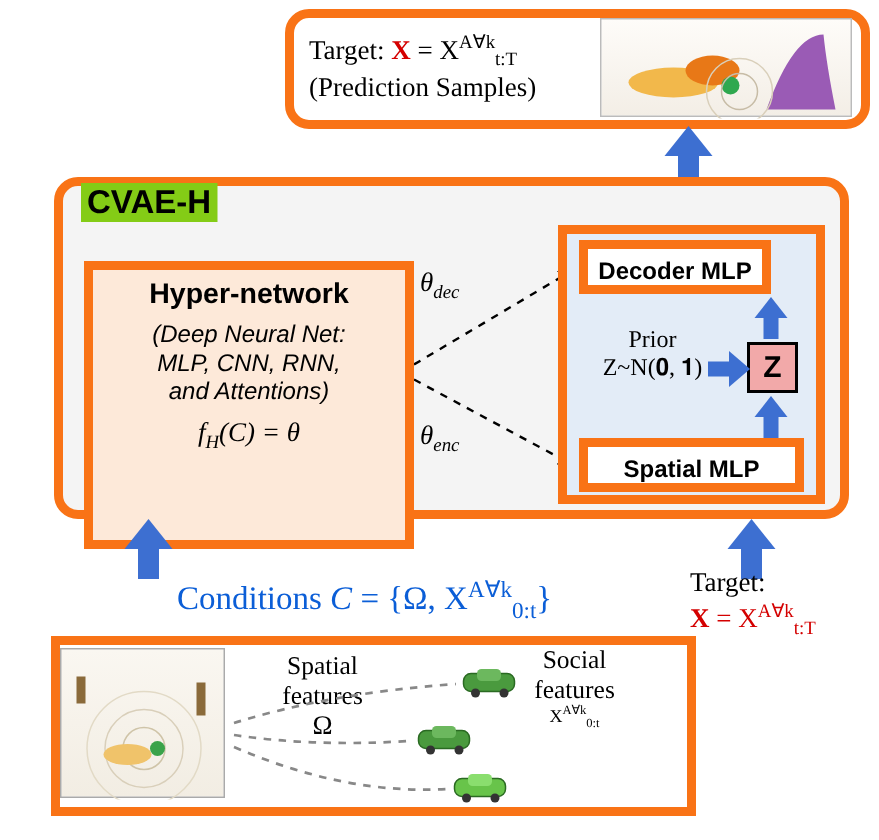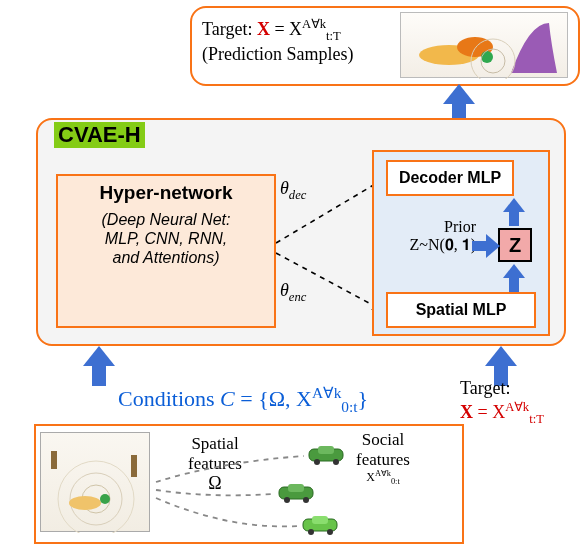--- a/index.html
+++ b/index.html
@@ -7,21 +7,21 @@
     margin: 0;
     padding: 0;
     font-family: Georgia, 'Times New Roman', serif;
     background: #fff;
     width: 586px;
     height: 560px;
     position: relative;
   }
   .box {
     position: absolute;
-    border: 2px solid #f97316;
+    border: 6px solid #f97316;
     background: #fff;
   }
   .rounded { border-radius: 16px; }
   .top-box {
     left: 190px; top: 6px; width: 390px; height: 80px;
     padding: 8px 10px;
   }
   .top-line1 { font-size: 18px; }
   .top-line2 { font-size: 18px; }
   .main-box {
@@ -29,21 +29,21 @@
     background: #f4f4f4;
   }
   .main-title {
     position: absolute; left: 54px; top: 122px;
     font-family: Arial, Helvetica, sans-serif;
     font-weight: bold; font-size: 22px;
     background: #84cc16;
     padding: 0 4px;
   }
   .hyper-box {
-    left: 56px; top: 174px; width: 220px; height: 154px;
+    left: 56px; top: 174px; width: 220px; height: 192px;
     background: #fde9d9;
     text-align: center;
     padding: 6px 6px;
     font-family: Arial, Helvetica, sans-serif;
     font-size: 16px;
   }
   .hyper-title { font-weight: bold; font-size: 19px; margin-bottom: 6px; }
   .hyper-sub { font-size: 16px; line-height: 1.2; }
   .hyper-fn { font-family: 'Cambria Math', Georgia, serif; font-size: 18px; font-style: italic; margin-top: 6px; }
   .right-box {
@@ -69,21 +69,21 @@
     left: 498px; top: 228px; width: 34px; height: 34px;
     background: #f2a9a9;
     border: 2px solid #000;
     text-align: center; line-height: 30px;
     font-family: Arial, Helvetica, sans-serif;
     font-weight: bold; font-size: 20px;
   }
   .prior-lbl {
     position: absolute;
     left: 394px; top: 218px;
-    font-size: 16px; text-align: right; width: 82px;
+    font-size: 16px; text-align: center; width: 82px;
   }
   .theta-dec {
     position: absolute; left: 280px; top: 178px;
     font-style: italic; font-size: 18px;
   }
   .theta-enc {
     position: absolute; left: 280px; top: 280px;
     font-style: italic; font-size: 18px;
   }
   .cond-lbl {
@@ -214,20 +214,23 @@
 <div class="arrow-up" style="left:444px; top:84px;"></div>
 
 <div class="box rounded main-box"></div>
 <div class="main-title">CVAE-H</div>
 
 <div class="box hyper-box">
   <div class="hyper-title">Hyper-network</div>
   <div class="hyper-sub" style="white-space: pre-line; font-style: italic;">(Deep Neural Net:
 MLP, CNN, RNN,
 and Attentions)</div>
+  <div class="hyper-fn">
+    <span>f</span><sub>H</sub><span>(C) = θ</span>
+  </div>
 </div>
 
 <div class="theta-dec">
   <span>θ</span><sub>dec</sub>
 </div>
 <div class="theta-enc">
   <span>θ</span><sub>enc</sub>
 </div>
 
 <svg class="dash" style="left:276px; top:168px;" width="112" height="150">

